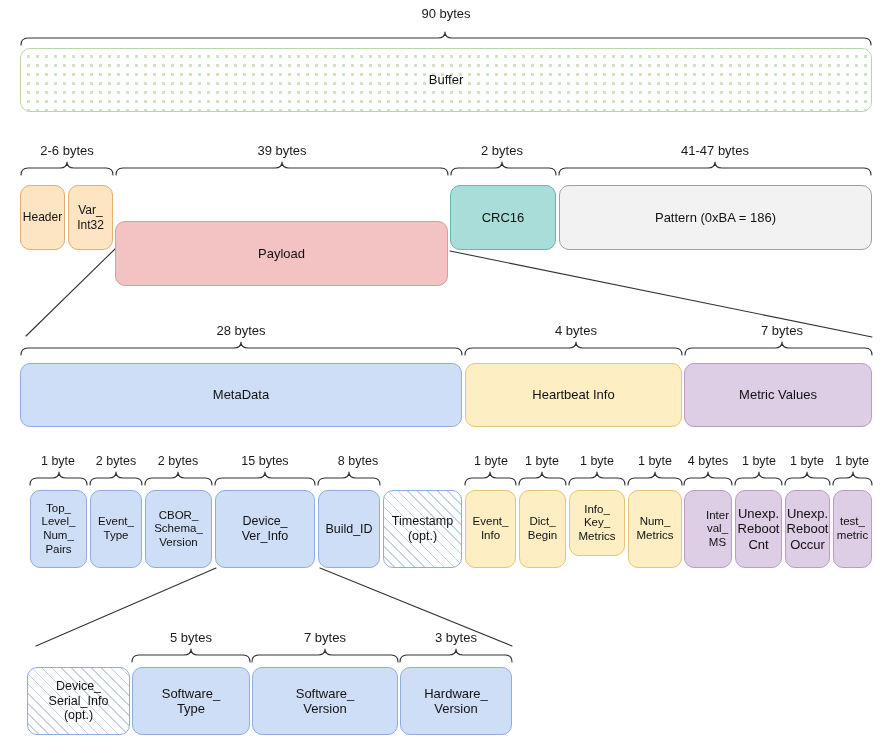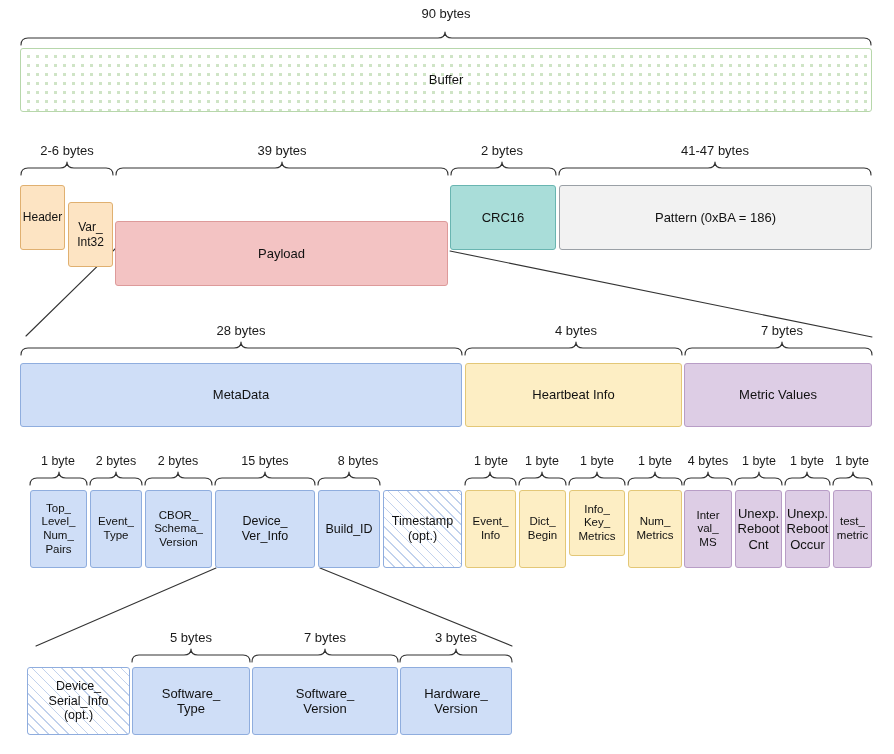--- a/index.html
+++ b/index.html
@@ -15,21 +15,21 @@
     position: relative;
     width: 894px;
     height: 754px;
     overflow: hidden;
     background: #ffffff;
   }
   .box {
     position: absolute;
     box-sizing: border-box;
     border: 1px solid #9aa0a6;
-    border-radius: 3px;
+    border-radius: 10px;
     display: flex;
     align-items: center;
     justify-content: center;
     text-align: center;
     line-height: 1.18;
     color: #111111;
     overflow: hidden;
   }
   .box span {
     display: block;
@@ -134,21 +134,21 @@
   </div>
 
   <div class="lbl fs13" style="left:17px;top:143px;width:100px;">2-6 bytes</div>
   <div class="lbl fs13" style="left:232px;top:143px;width:100px;">39 bytes</div>
   <div class="lbl fs13" style="left:452px;top:143px;width:100px;">2 bytes</div>
   <div class="lbl fs13" style="left:665px;top:143px;width:100px;">41-47 bytes</div>
 
   <div class="box f-orange fs12" style="left:20px;top:185px;width:45px;height:65px;">
     <span>Header</span>
   </div>
-  <div class="box f-orange fs12" style="left:68px;top:202px;width:45px;height:65px;align-items:center;">
+  <div class="box f-orange fs12" style="left:68px;top:185px;width:45px;height:65px;align-items:center;">
     <span>Var_
 Int32</span>
   </div>
   <div class="box f-red fs13" style="left:115px;top:185px;width:333px;height:65px;">
     <span>Payload</span>
   </div>
   <div class="box f-teal fs13" style="left:450px;top:185px;width:106px;height:65px;">
     <span>CRC16</span>
   </div>
   <div class="box f-grey fs13" style="left:559px;top:185px;width:313px;height:65px;">
@@ -219,21 +219,21 @@
   </div>
   <div class="box f-yellow fs115" style="left:569px;top:490px;width:56px;height:66px;">
     <span>Info_
 Key_
 Metrics</span>
   </div>
   <div class="box f-yellow fs115" style="left:628px;top:490px;width:54px;height:78px;">
     <span>Num_
 Metrics</span>
   </div>
-  <div class="box f-purple fs115" style="left:684px;top:490px;width:48px;height:78px;">
+  <div class="box f-purple fs115" style="left:684px;top:490px;width:48px;height:78px;justify-content:flex-end;">
     <span>Inter
 val_
 MS</span>
   </div>
   <div class="box f-purple fs11" style="left:735px;top:490px;width:47px;height:78px;">
     <span>Unexp.
 Reboot
 Cnt</span>
   </div>
   <div class="box f-purple fs11" style="left:785px;top:490px;width:45px;height:78px;">

